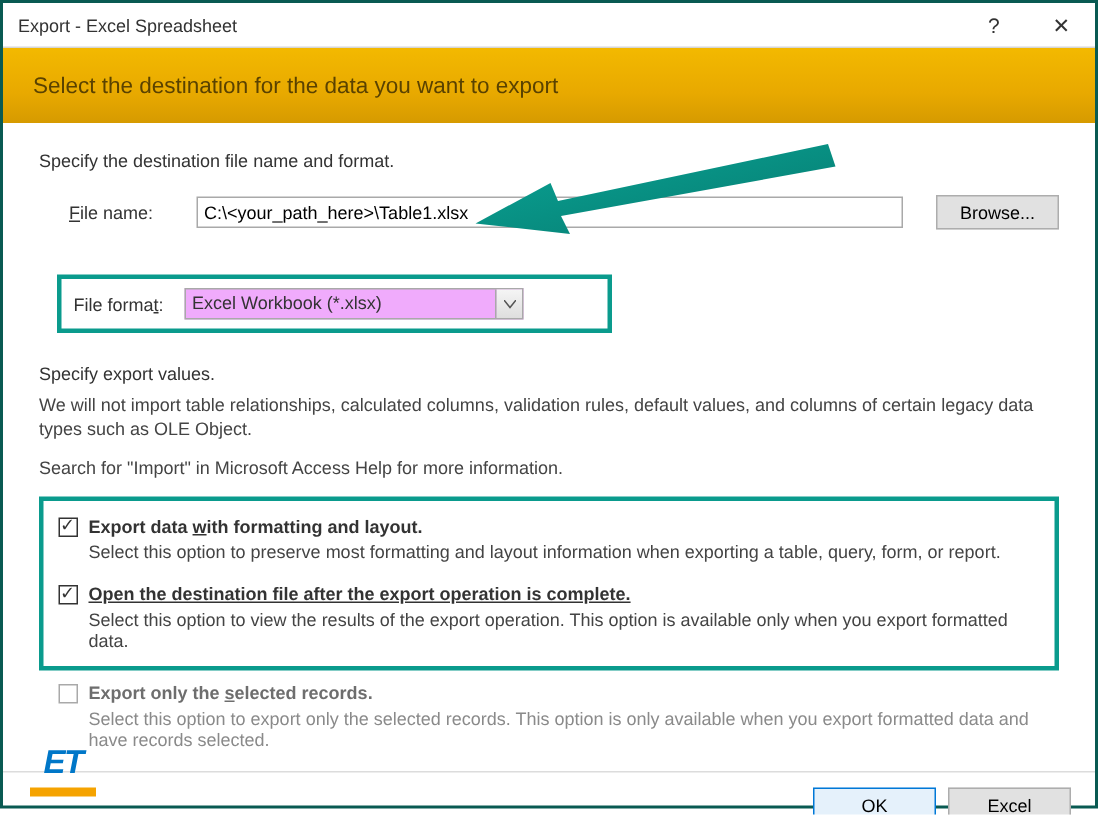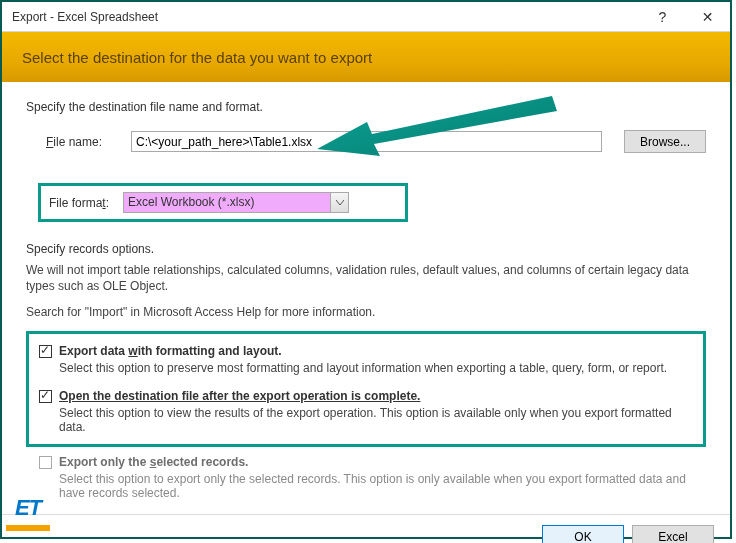--- a/index.html
+++ b/index.html
@@ -173,21 +173,21 @@
     background: #e5f1fb;
   }
   .arrow-annotation {
     position: absolute;
     top: 92px;
     left: 310px;
     pointer-events: none;
   }
   .logo-badge {
     position: absolute;
-    left: 4px;
+    left: 18px;
     bottom: 6px;
     width: 44px;
     height: 40px;
     display: flex;
     align-items: center;
     justify-content: center;
     font-weight: bold;
     font-size: 22px;
     color: #0077c8;
     border-bottom: 6px solid #f5a300;
@@ -227,21 +227,21 @@
       <div class="combo">
         <div class="combo-text">Excel Workbook (*.xlsx)</div>
         <div class="combo-btn">
           <svg width="8" height="6" viewBox="0 0 8 6">
               <path d="M0 0 L4 5 L8 0" fill="none" stroke="#555" stroke-width="1"></path>
             </svg>
         </div>
       </div>
     </div>
 
-    <div class="label section-gap">Specify records options.</div>
+    <div class="label section-gap">Specify export values.</div>
     <div class="info-text">We will not import table relationships, calculated columns, validation rules, default values, and columns of certain legacy data types such as OLE Object.</div>
     <div class="info-text" style="margin-top:10px;">Search for "Import" in Microsoft Access Help for more information.</div>
 
     <div class="options-highlight">
 
       <div class="check-row">
         <div class="checkbox checked"></div>
         <div class="check-body">
           <div class="check-label"><span>Export data </span><span class="underline">w</span><span>ith formatting and layout.</span></div>
           <div class="check-desc">Select this option to preserve most formatting and layout information when exporting a table, query, form, or report.</div>

